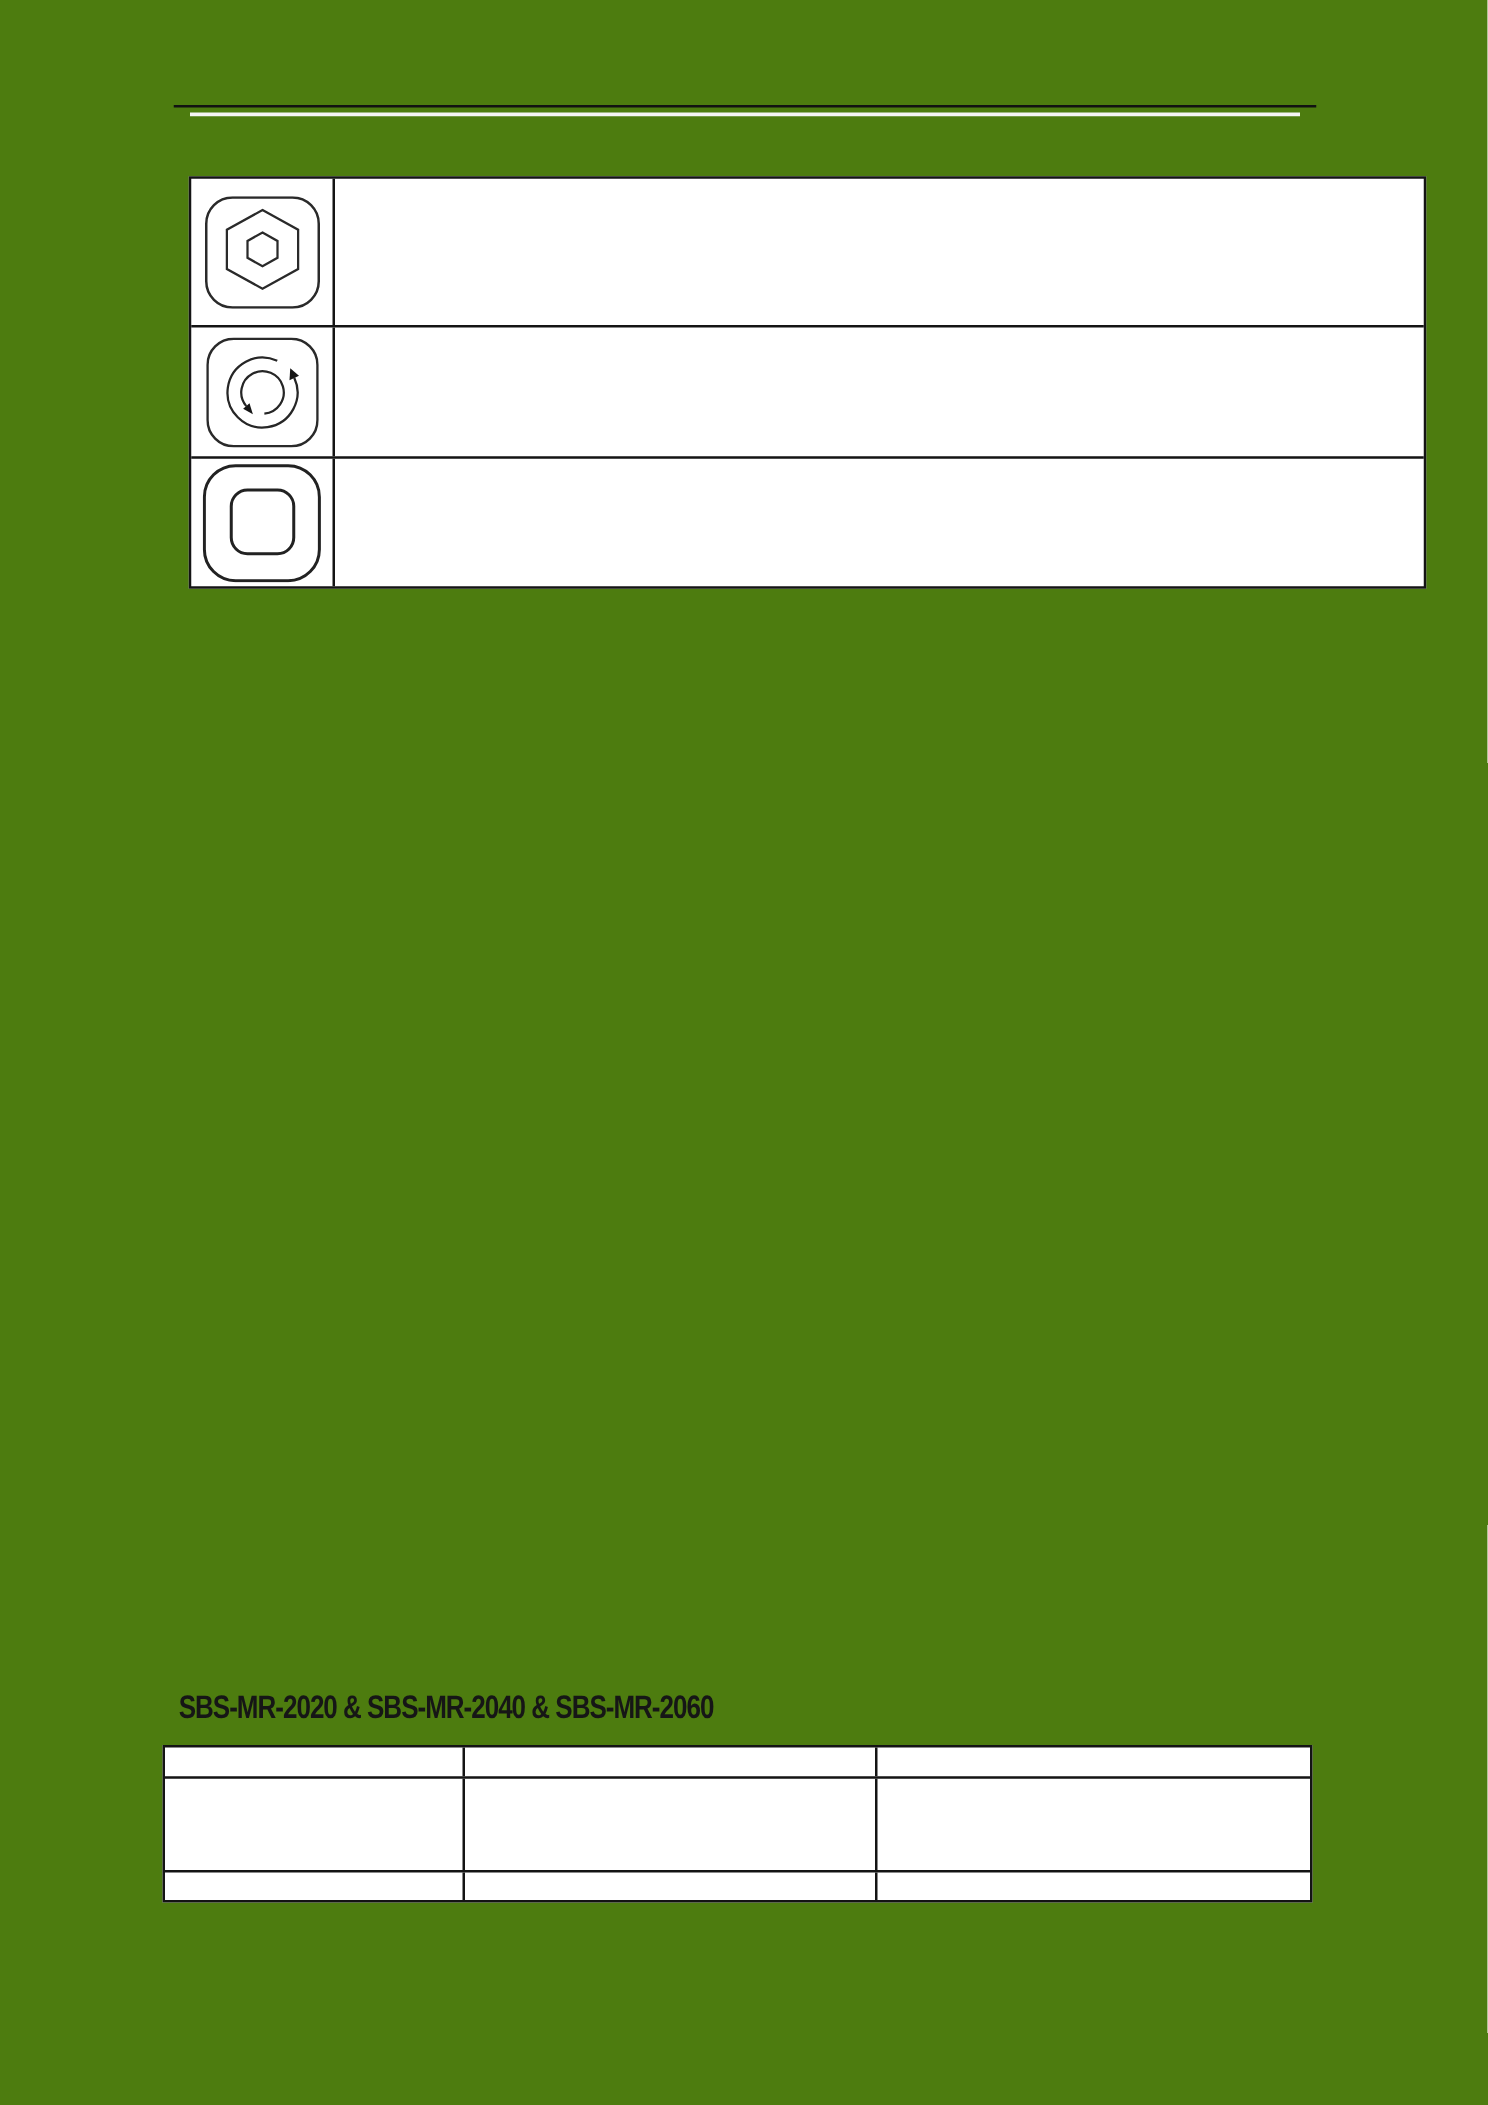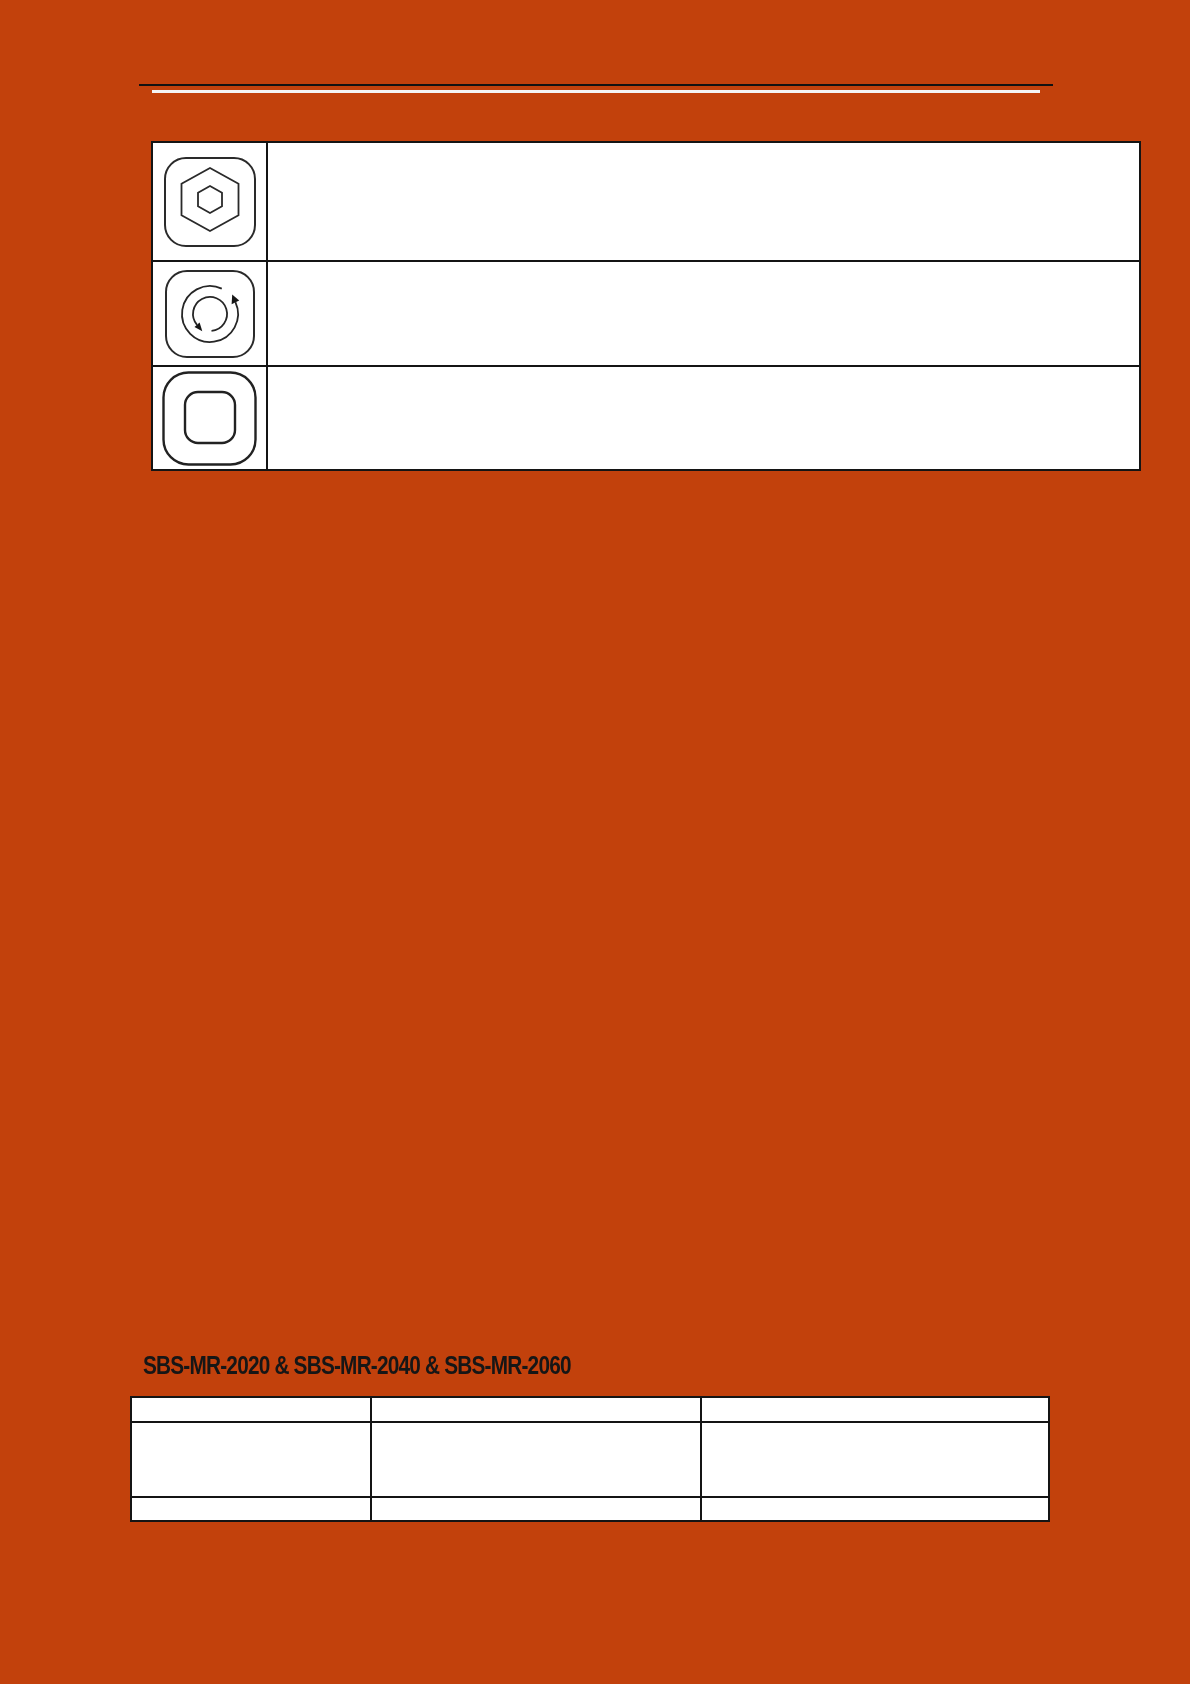--- a/index.html
+++ b/index.html
@@ -1,20 +1,20 @@
 <!DOCTYPE html>
 <html><head>
 <meta charset="utf-8">
 <style>
   html, body { margin: 0; padding: 0; background: #ffffff; }
   #page {
     position: relative;
     width: 1190px;
     height: 1684px;
-    background: #c2410c;
+    background: #4d7c0f;
     font-family: "Liberation Sans", sans-serif;
     overflow: hidden;
   }
 
   
   .top-rule {
     position: absolute;
     left: 139px; top: 84px;
     width: 914px; height: 2px;
     background: #121212;

